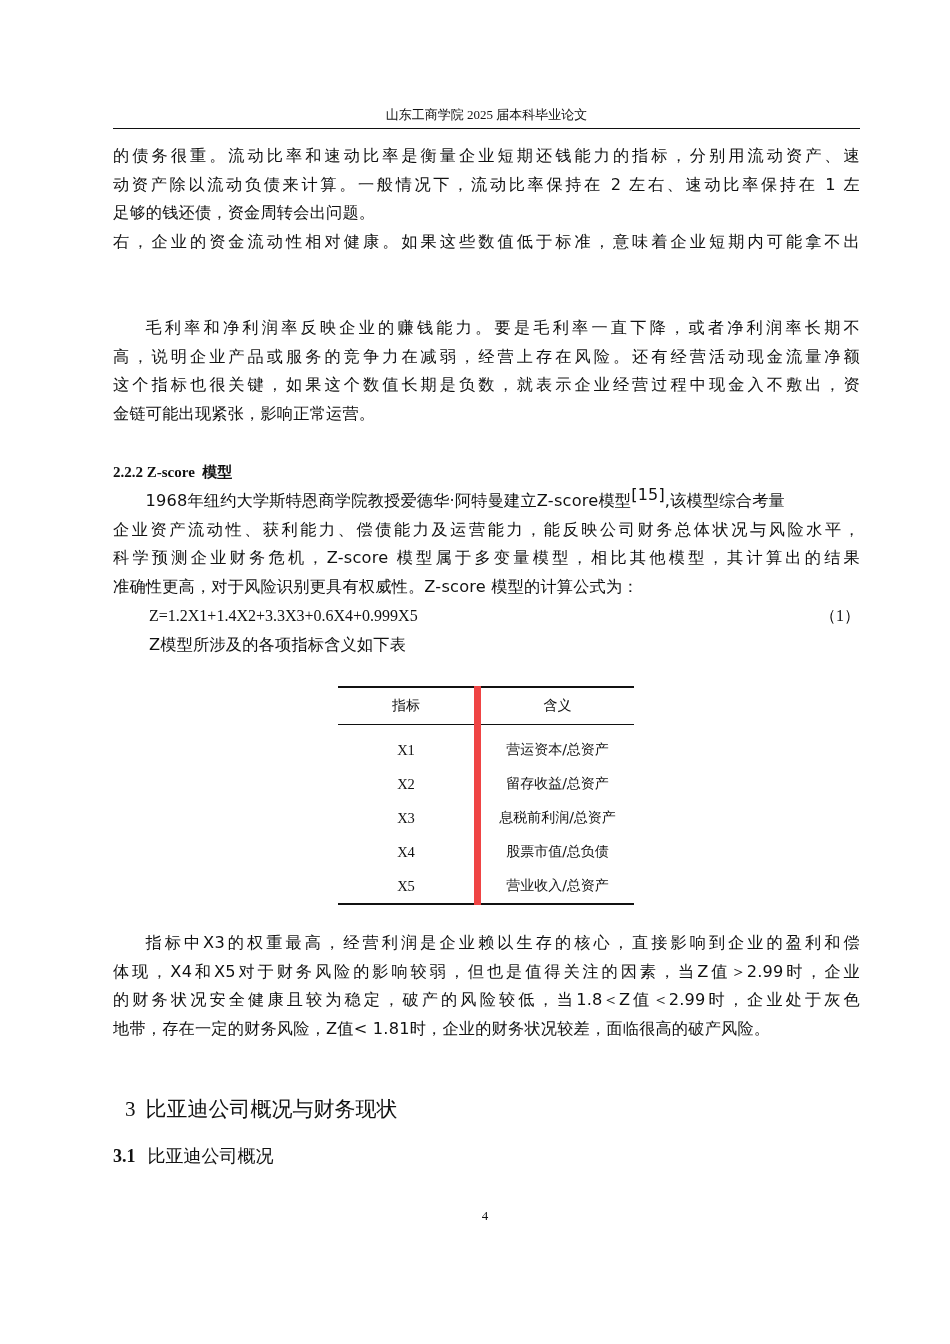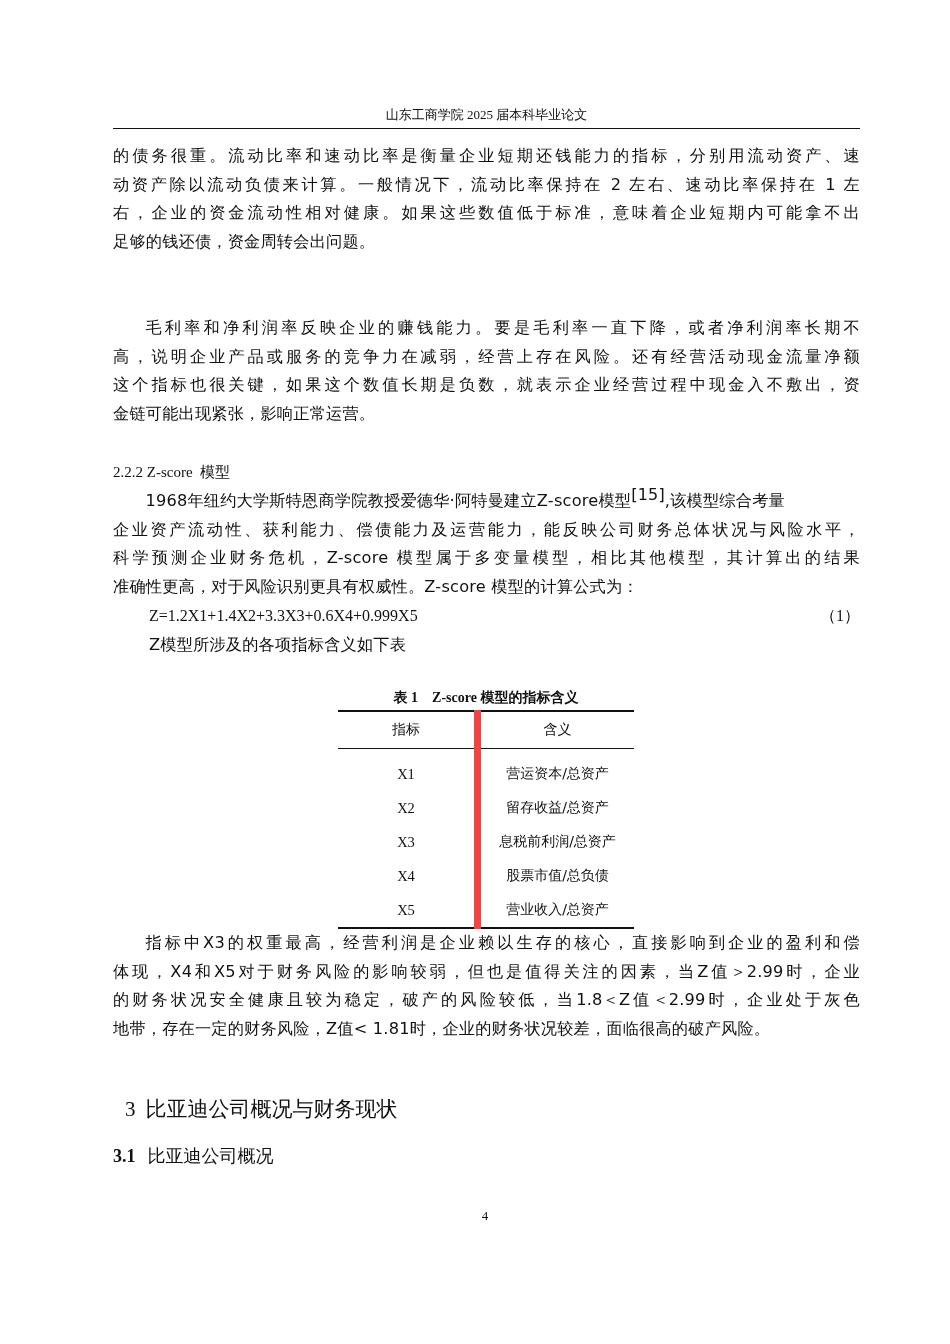--- a/index.html
+++ b/index.html
@@ -9,21 +9,21 @@
   .running-header { position: absolute; left: 113px; width: 747px; top: 106px;
          text-align: center; font-size: 13px; font-family: "Liberation Serif", "DejaVu Serif", serif; }
   .header-rule { position: absolute; left: 113px; width: 747px; top: 128px; height: 0;
          border-top: 1.2px solid #111; }
   .body-text { position: absolute; left: 113px; width: 747px; }
   .p { font-size: 16.2px; line-height: 28.6px; margin: 0; text-align: justify;
        text-align-last: left; letter-spacing: 0.2px;
        font-family: "DejaVu Sans", "Liberation Sans", sans-serif; font-weight: 400; }
   .line { display: block; white-space: nowrap; text-align: justify; text-align-last: justify; height: 28.6px; }
   .line.last { text-align-last: left; }
-  .subsection { font-size: 15px; font-weight: normal; margin: 0; line-height: 28.6px;
+  .subsection { font-size: 15px; font-weight: bold; margin: 0; line-height: 28.6px;
        font-family: "Liberation Serif", "DejaVu Serif", serif; }
   .subsection .cjk { font-family: "DejaVu Sans", sans-serif; }
   .formula { position: relative; font-size: 16px; line-height: 28.6px; padding-left: 36px;
        font-family: "Liberation Serif", "DejaVu Serif", serif; }
   .formula .eqno { position: absolute; right: 0; top: 0; }
   .table-wrap { position: absolute; left: 338px; width: 296px; top: 686px; }
   .table-caption { text-align: center; font-size: 14px; font-weight: bold; line-height: 24px;
        font-family: "Liberation Serif", "DejaVu Serif", serif; }
   table { width: 296px; border-collapse: collapse; font-size: 14.5px;
        border-top: 2.4px solid #111; border-bottom: 2.4px solid #111; }
@@ -49,22 +49,22 @@
 
 <div class="page">
 
   <div class="running-header">山东工商学院 2025 届本科毕业论文</div>
   <div class="header-rule"></div>
 
   <div class="body-text" style="top:142px;">
     <div class="p">
       <span class="line">的债务很重。流动比率和速动比率是衡量企业短期还钱能力的指标，分别用流动资产、速</span>
       <span class="line">动资产除以流动负债来计算。一般情况下，流动比率保持在 2 左右、速动比率保持在 1 左</span>
+      <span class="line last">足够的钱还债，资金周转会出问题。</span>
       <span class="line">右，企业的资金流动性相对健康。如果这些数值低于标准，意味着企业短期内可能拿不出</span>
-      <span class="line last">足够的钱还债，资金周转会出问题。</span>
     </div>
   </div>
 
   <div class="body-text" style="top:314px;">
     <div class="p">
       <span class="line" style="padding-left:2em; width:calc(100% - 2em);">毛利率和净利润率反映企业的赚钱能力。要是毛利率一直下降，或者净利润率长期不</span>
       <span class="line">高，说明企业产品或服务的竞争力在减弱，经营上存在风险。还有经营活动现金流量净额</span>
       <span class="line">这个指标也很关键，如果这个数值长期是负数，就表示企业经营过程中现金入不敷出，资</span>
       <span class="line last">金链可能出现紧张，影响正常运营。</span>
     </div>
@@ -93,21 +93,20 @@
     </div>
   </div>
 
   <div class="body-text" style="top:631px;">
     <div class="p" style="padding-left:36px;">
       <span>Z模型所涉及的各项指标含义如下表</span>
     </div>
   </div>
 
   <div class="table-wrap">
-    <div class="table-caption">表 1　Z-score  模型的指标含义</div>
     <table>
       <thead>
         <tr>
           <th class="c0">指标</th>
           <th class="c1">含义</th>
         </tr>
       </thead>
       <tbody>
         <tr>
           <td class="c0">X1</td>

